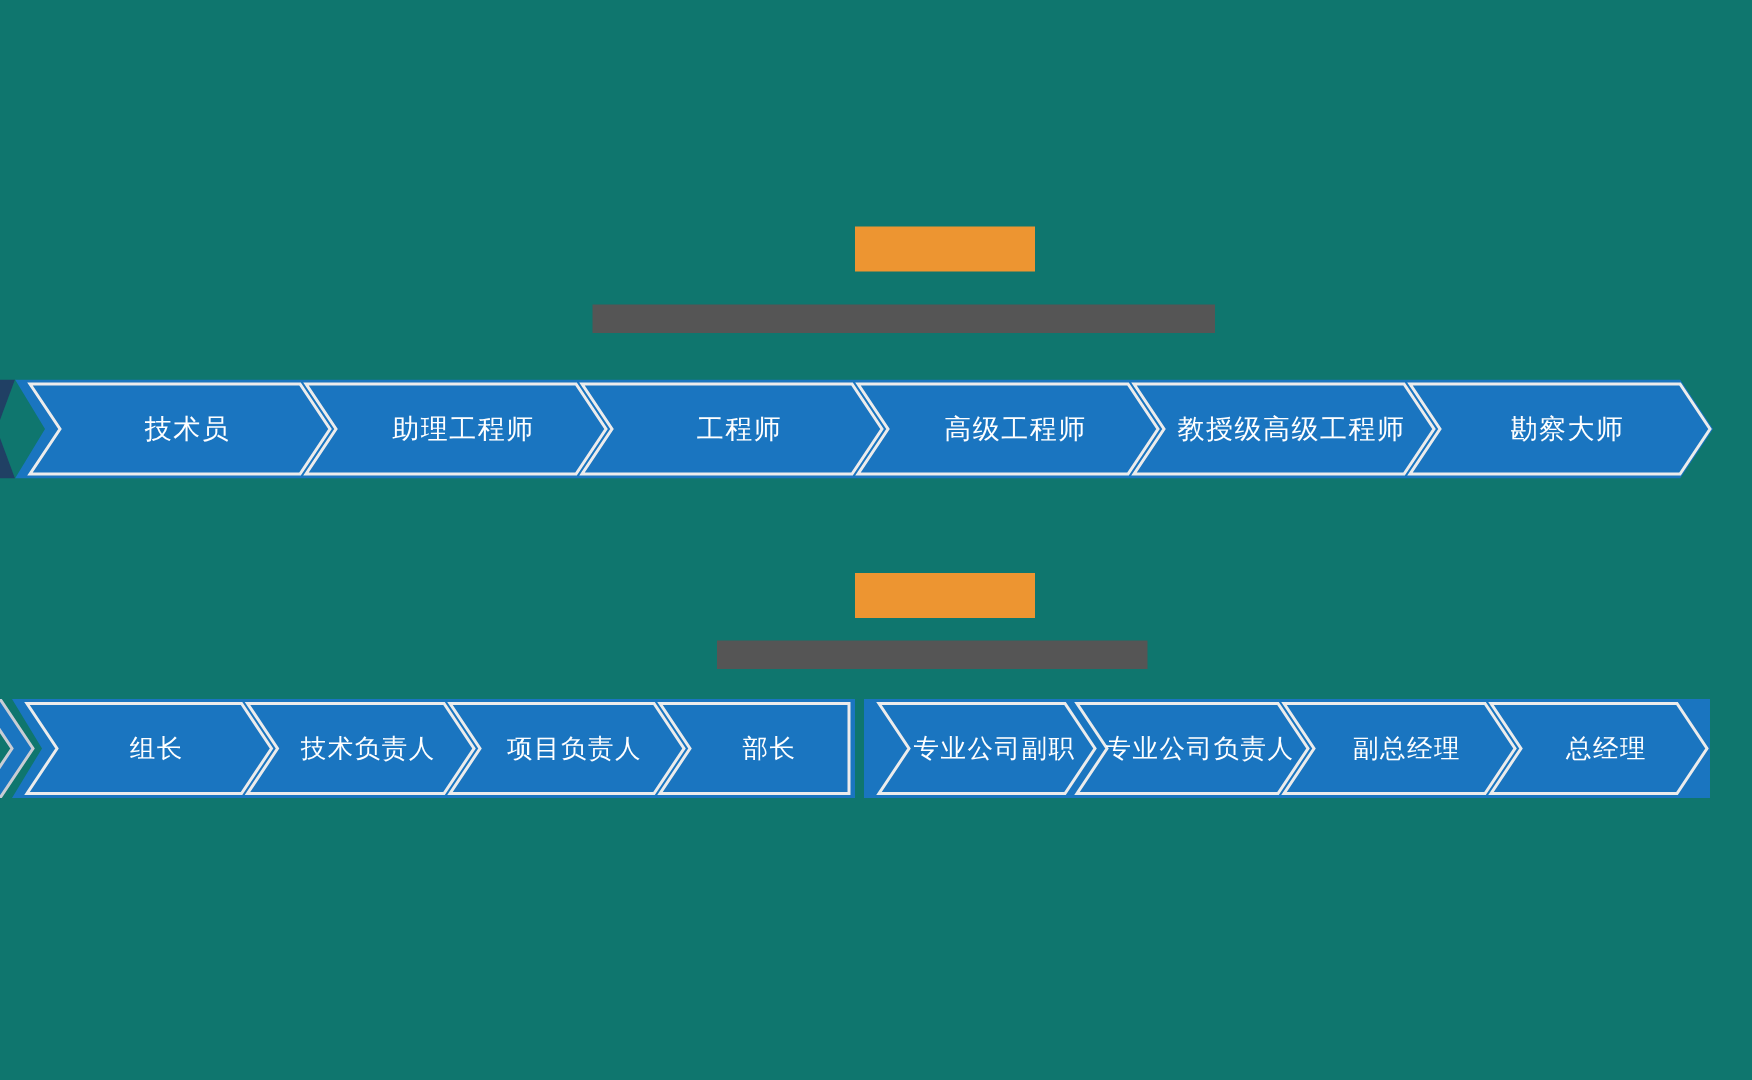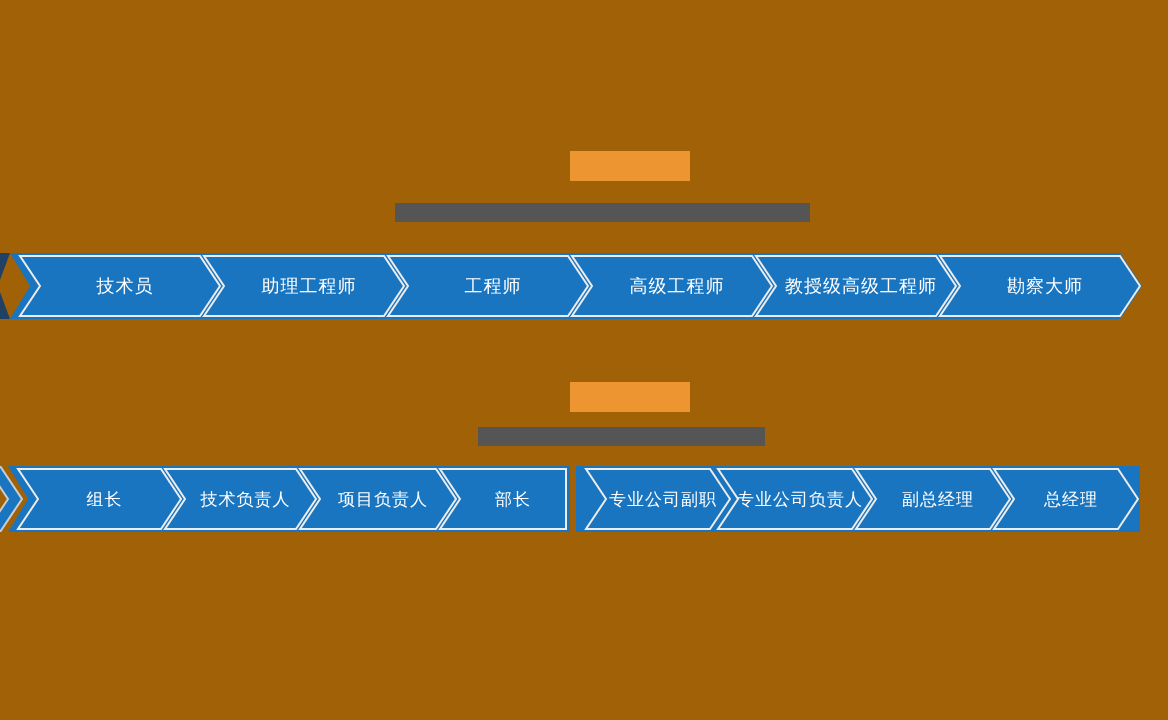--- a/index.html
+++ b/index.html
@@ -1,18 +1,18 @@
 <!DOCTYPE html>
 <html><head>
 <meta charset="utf-8">
 <style>
   html,body{margin:0;padding:0;background:#ffffff;}
   body{width:1168px;height:720px;position:relative;overflow:hidden;
        font-family:"Liberation Sans","DejaVu Sans",sans-serif;}
-  .stage{position:absolute;left:0;top:0;width:1168px;height:720px;background:#a16207;}
+  .stage{position:absolute;left:0;top:0;width:1168px;height:720px;background:#0f766e;}
   .accent-block{position:absolute;width:120px;height:30px;background:#ed9531;}
   .subtitle-bar{position:absolute;height:19px;background:#555555;}
   #accent1{left:570px;top:151px;}
   #bar1{left:395px;top:203px;width:415px;}
   #accent2{left:570px;top:382px;}
   #bar2{left:478px;top:427px;width:287px;}
   .ladder{position:absolute;left:0;width:1168px;height:66px;}
   #ladder1{top:253px;}
   #ladder2{top:466px;}
   svg text{fill:#ffffff;letter-spacing:1px;}

